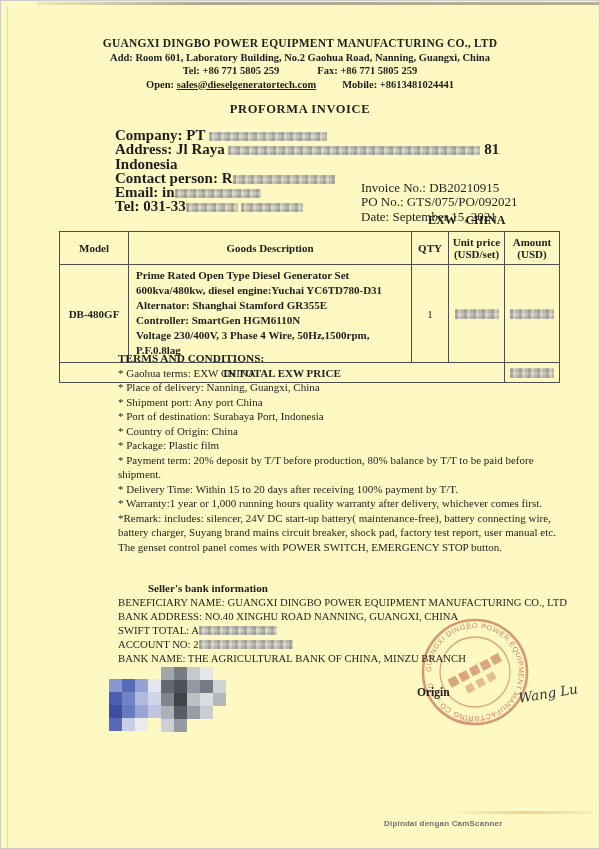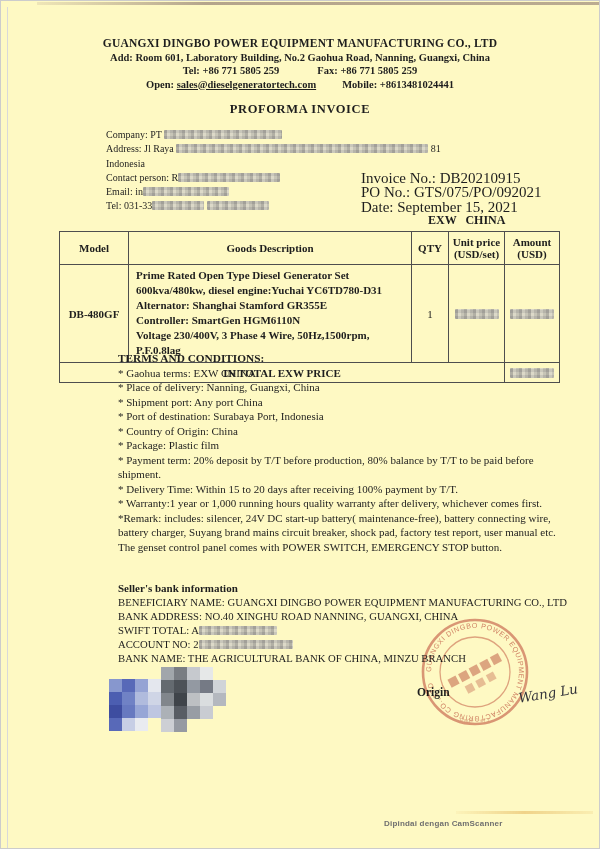--- a/index.html
+++ b/index.html
@@ -16,22 +16,22 @@
   .header{position:absolute;top:36px;left:0;right:0;text-align:center;font-weight:bold;}
   .header .co-name{font-size:11.5px;letter-spacing:.2px;}
   .header .co-line{font-size:10.5px;margin-top:2.5px;}
   .hgap{display:inline-block;width:38px;}
   .hgap-sm{display:inline-block;width:26px;}
   .email-link{text-decoration:underline;}
 
   .doc-title{position:absolute;top:101px;left:0;right:0;text-align:center;
     font-weight:bold;font-size:12.5px;letter-spacing:.6px;}
 
-  .buyer{position:absolute;left:105px;top:127px;font-size:10px;line-height:14.3px;width:470px;}
-  .meta{position:absolute;left:360px;top:170px;font-size:15px;line-height:14.3px;}
+  .buyer{position:absolute;left:114px;top:127px;font-size:15px;line-height:14.3px;width:470px;font-weight:bold;}
+  .meta{position:absolute;left:360px;top:180px;font-size:13px;line-height:14.3px;}
   .exw-china{position:absolute;left:427px;top:212px;font-weight:bold;font-size:12px;word-spacing:6px;}
 
   .redact{display:inline-block;height:9px;vertical-align:-1px;border-radius:1px;
     background:
       repeating-linear-gradient(90deg,rgba(115,115,128,.50) 0 3px,rgba(188,188,200,.38) 3px 6px,rgba(148,148,160,.45) 6px 9px),
       repeating-linear-gradient(0deg,rgba(140,140,152,.40) 0 3px,rgba(205,205,215,.30) 3px 6px);
     filter:blur(.7px);}
   .redact-cell{display:inline-block;width:44px;height:10px;}
 
   table.goods{position:absolute;left:58px;top:230px;width:500px;border-collapse:collapse;
@@ -40,21 +40,21 @@
   table.goods th{font-weight:bold;font-size:11px;height:30px;line-height:12.5px;}
   .cell-center{text-align:center;}
   .desc-cell{padding:3px 6px 4px 7px !important;font-weight:bold;line-height:15px;}
   .model-cell{font-weight:bold;text-align:center;}
   .total-cell{font-weight:bold;text-align:center;height:17px;}
 
   .terms{position:absolute;left:117px;top:350px;width:444px;font-size:11px;line-height:14.5px;}
   .terms-heading{font-weight:bold;font-size:11.3px;}
 
   .bank{position:absolute;left:117px;top:580px;width:465px;font-size:10.7px;line-height:14.1px;}
-  .bank-heading{font-weight:bold;font-size:11px;}
+  .bank-heading{font-weight:bold;font-size:11px;margin-left:30px;}
 
   .seller-label{position:absolute;left:416px;top:685px;font-weight:bold;font-size:11.5px;}
   .stamp{position:absolute;left:412px;top:609px;opacity:.88;mix-blend-mode:multiply;}
   .signature{position:absolute;left:517px;top:684px;font-style:italic;font-size:13.5px;
     color:#33333a;transform:rotate(-9deg);font-family:"DejaVu Serif",serif;white-space:nowrap;}
   .buyer-stamp{position:absolute;left:108px;top:666px;filter:blur(.4px);opacity:.92;}
 
   .cam-line{position:absolute;left:455px;top:810px;width:137px;height:3px;
     background:linear-gradient(90deg,rgba(235,195,110,.1),rgba(228,180,90,.55),rgba(235,195,110,.2));filter:blur(.6px);}
   .cam-footer{position:absolute;left:383px;top:818px;font-family:"Liberation Sans","DejaVu Sans",sans-serif;

